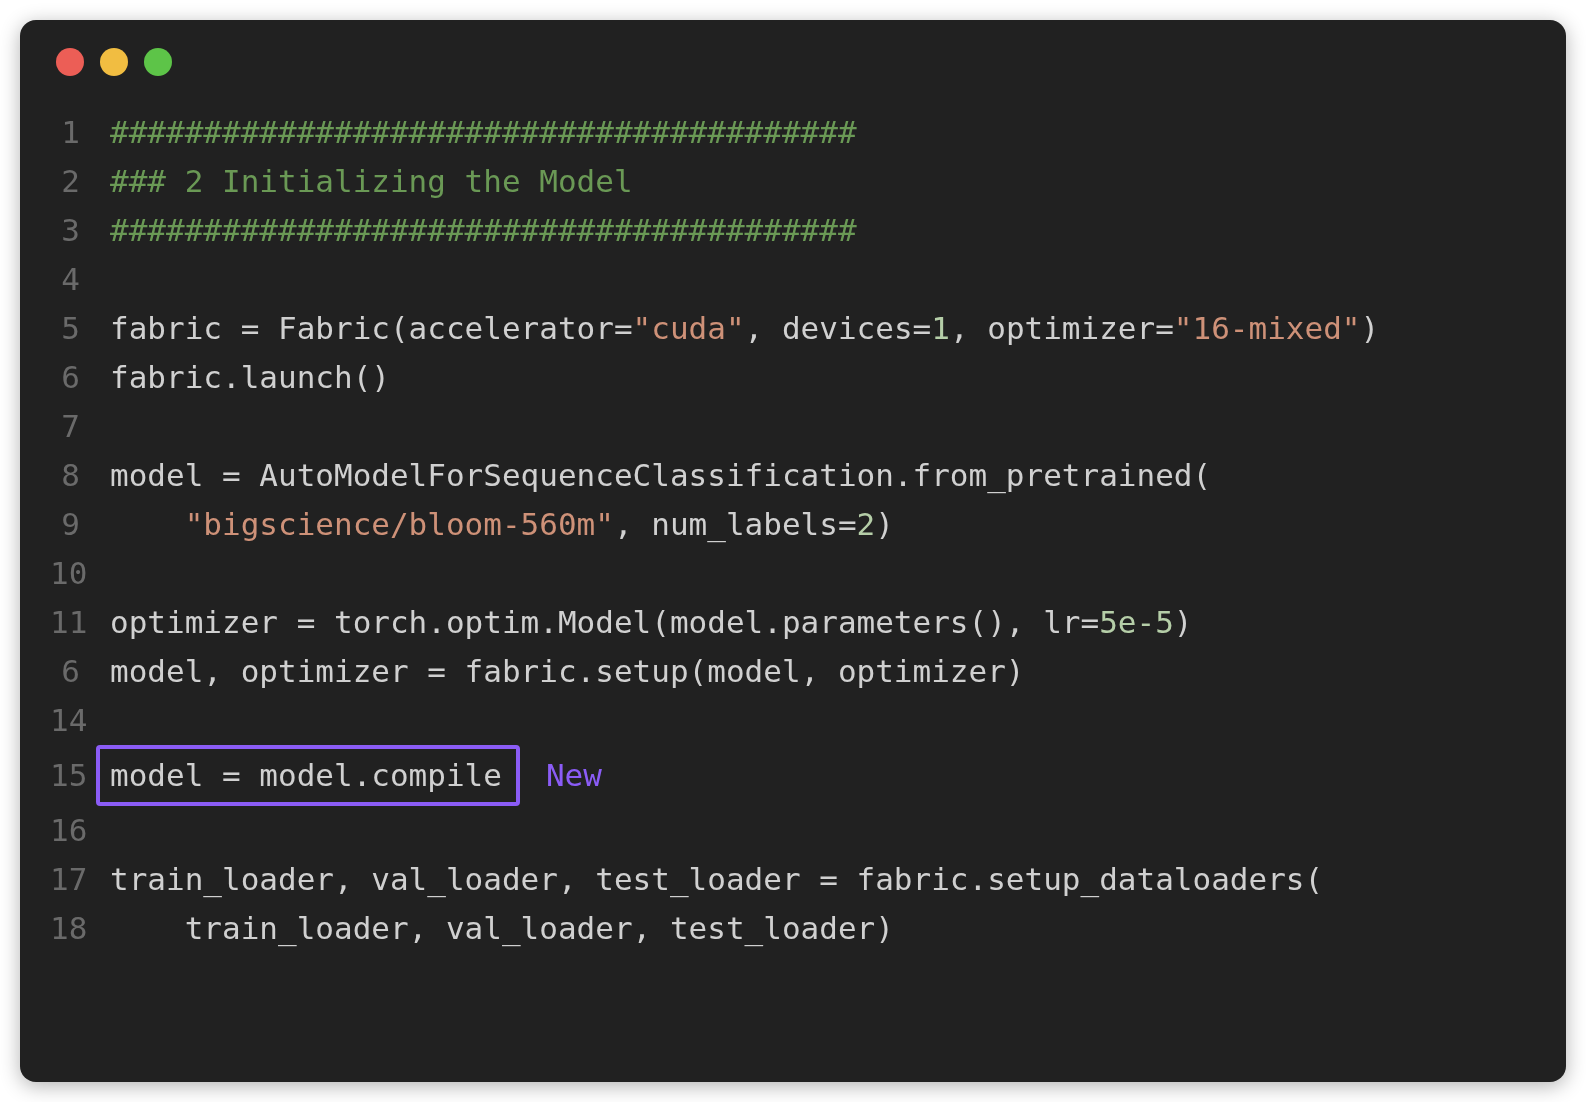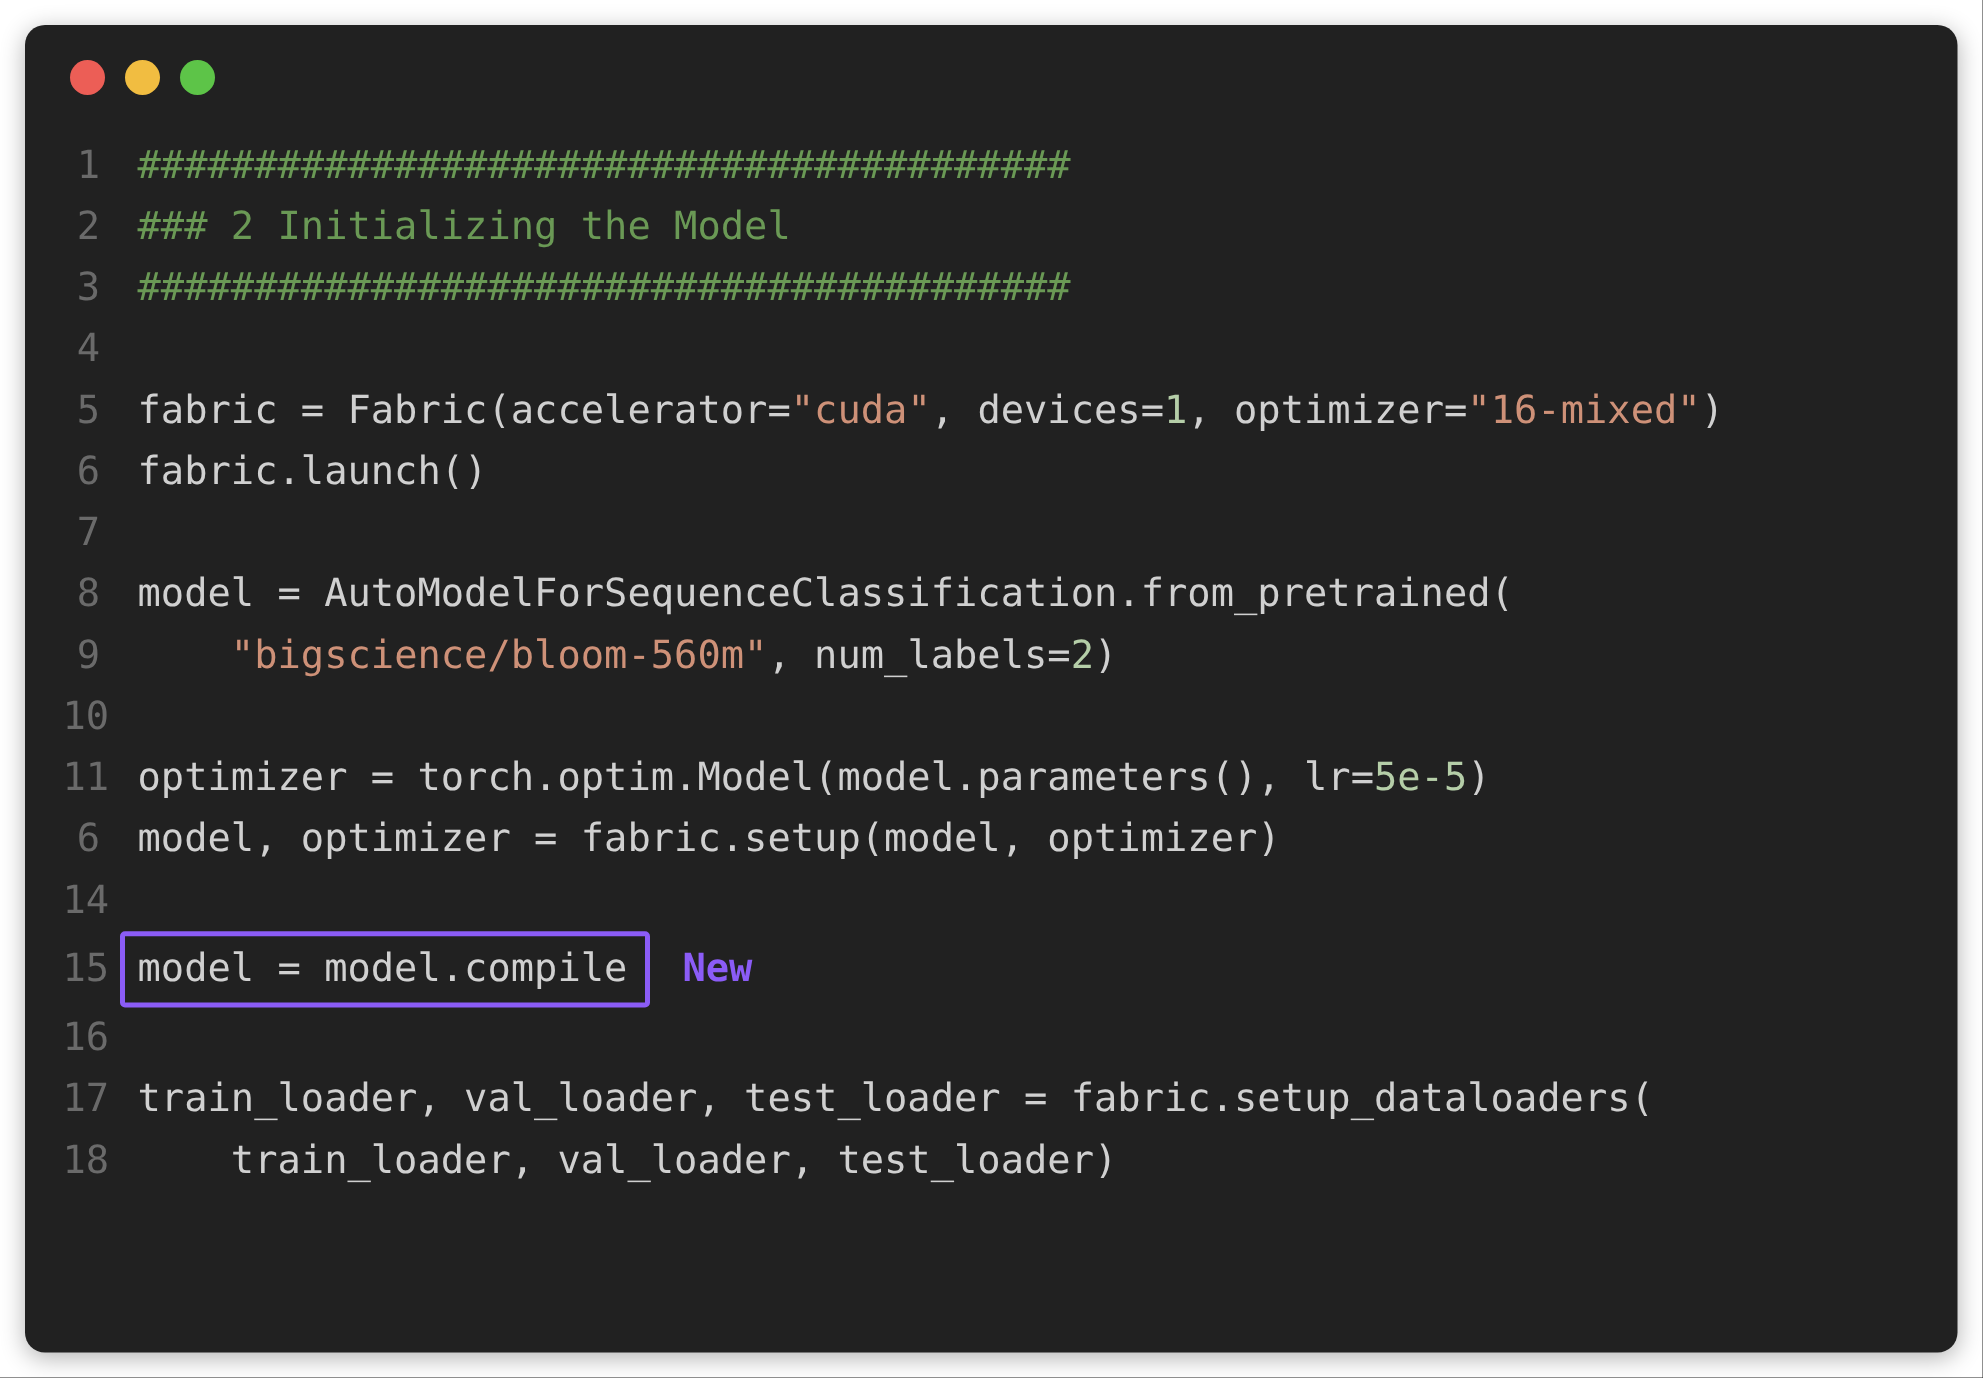--- a/index.html
+++ b/index.html
@@ -63,21 +63,21 @@
   .highlight-box {
     border: 4px solid #8b5cf6;
     border-radius: 4px;
     padding: 2px 14px 2px 10px;
     margin-left: -14px;
     display: inline-flex;
     align-items: center;
   }
   .new-badge {
     color: #8b5cf6;
-    font-weight: 700;
+    font-weight: 400;
     margin-left: 26px;
     font-size: 31px;
     text-align: center;
   }
 </style>
 </head>
 <body>
 
 <div class="window">
   <div class="titlebar">

